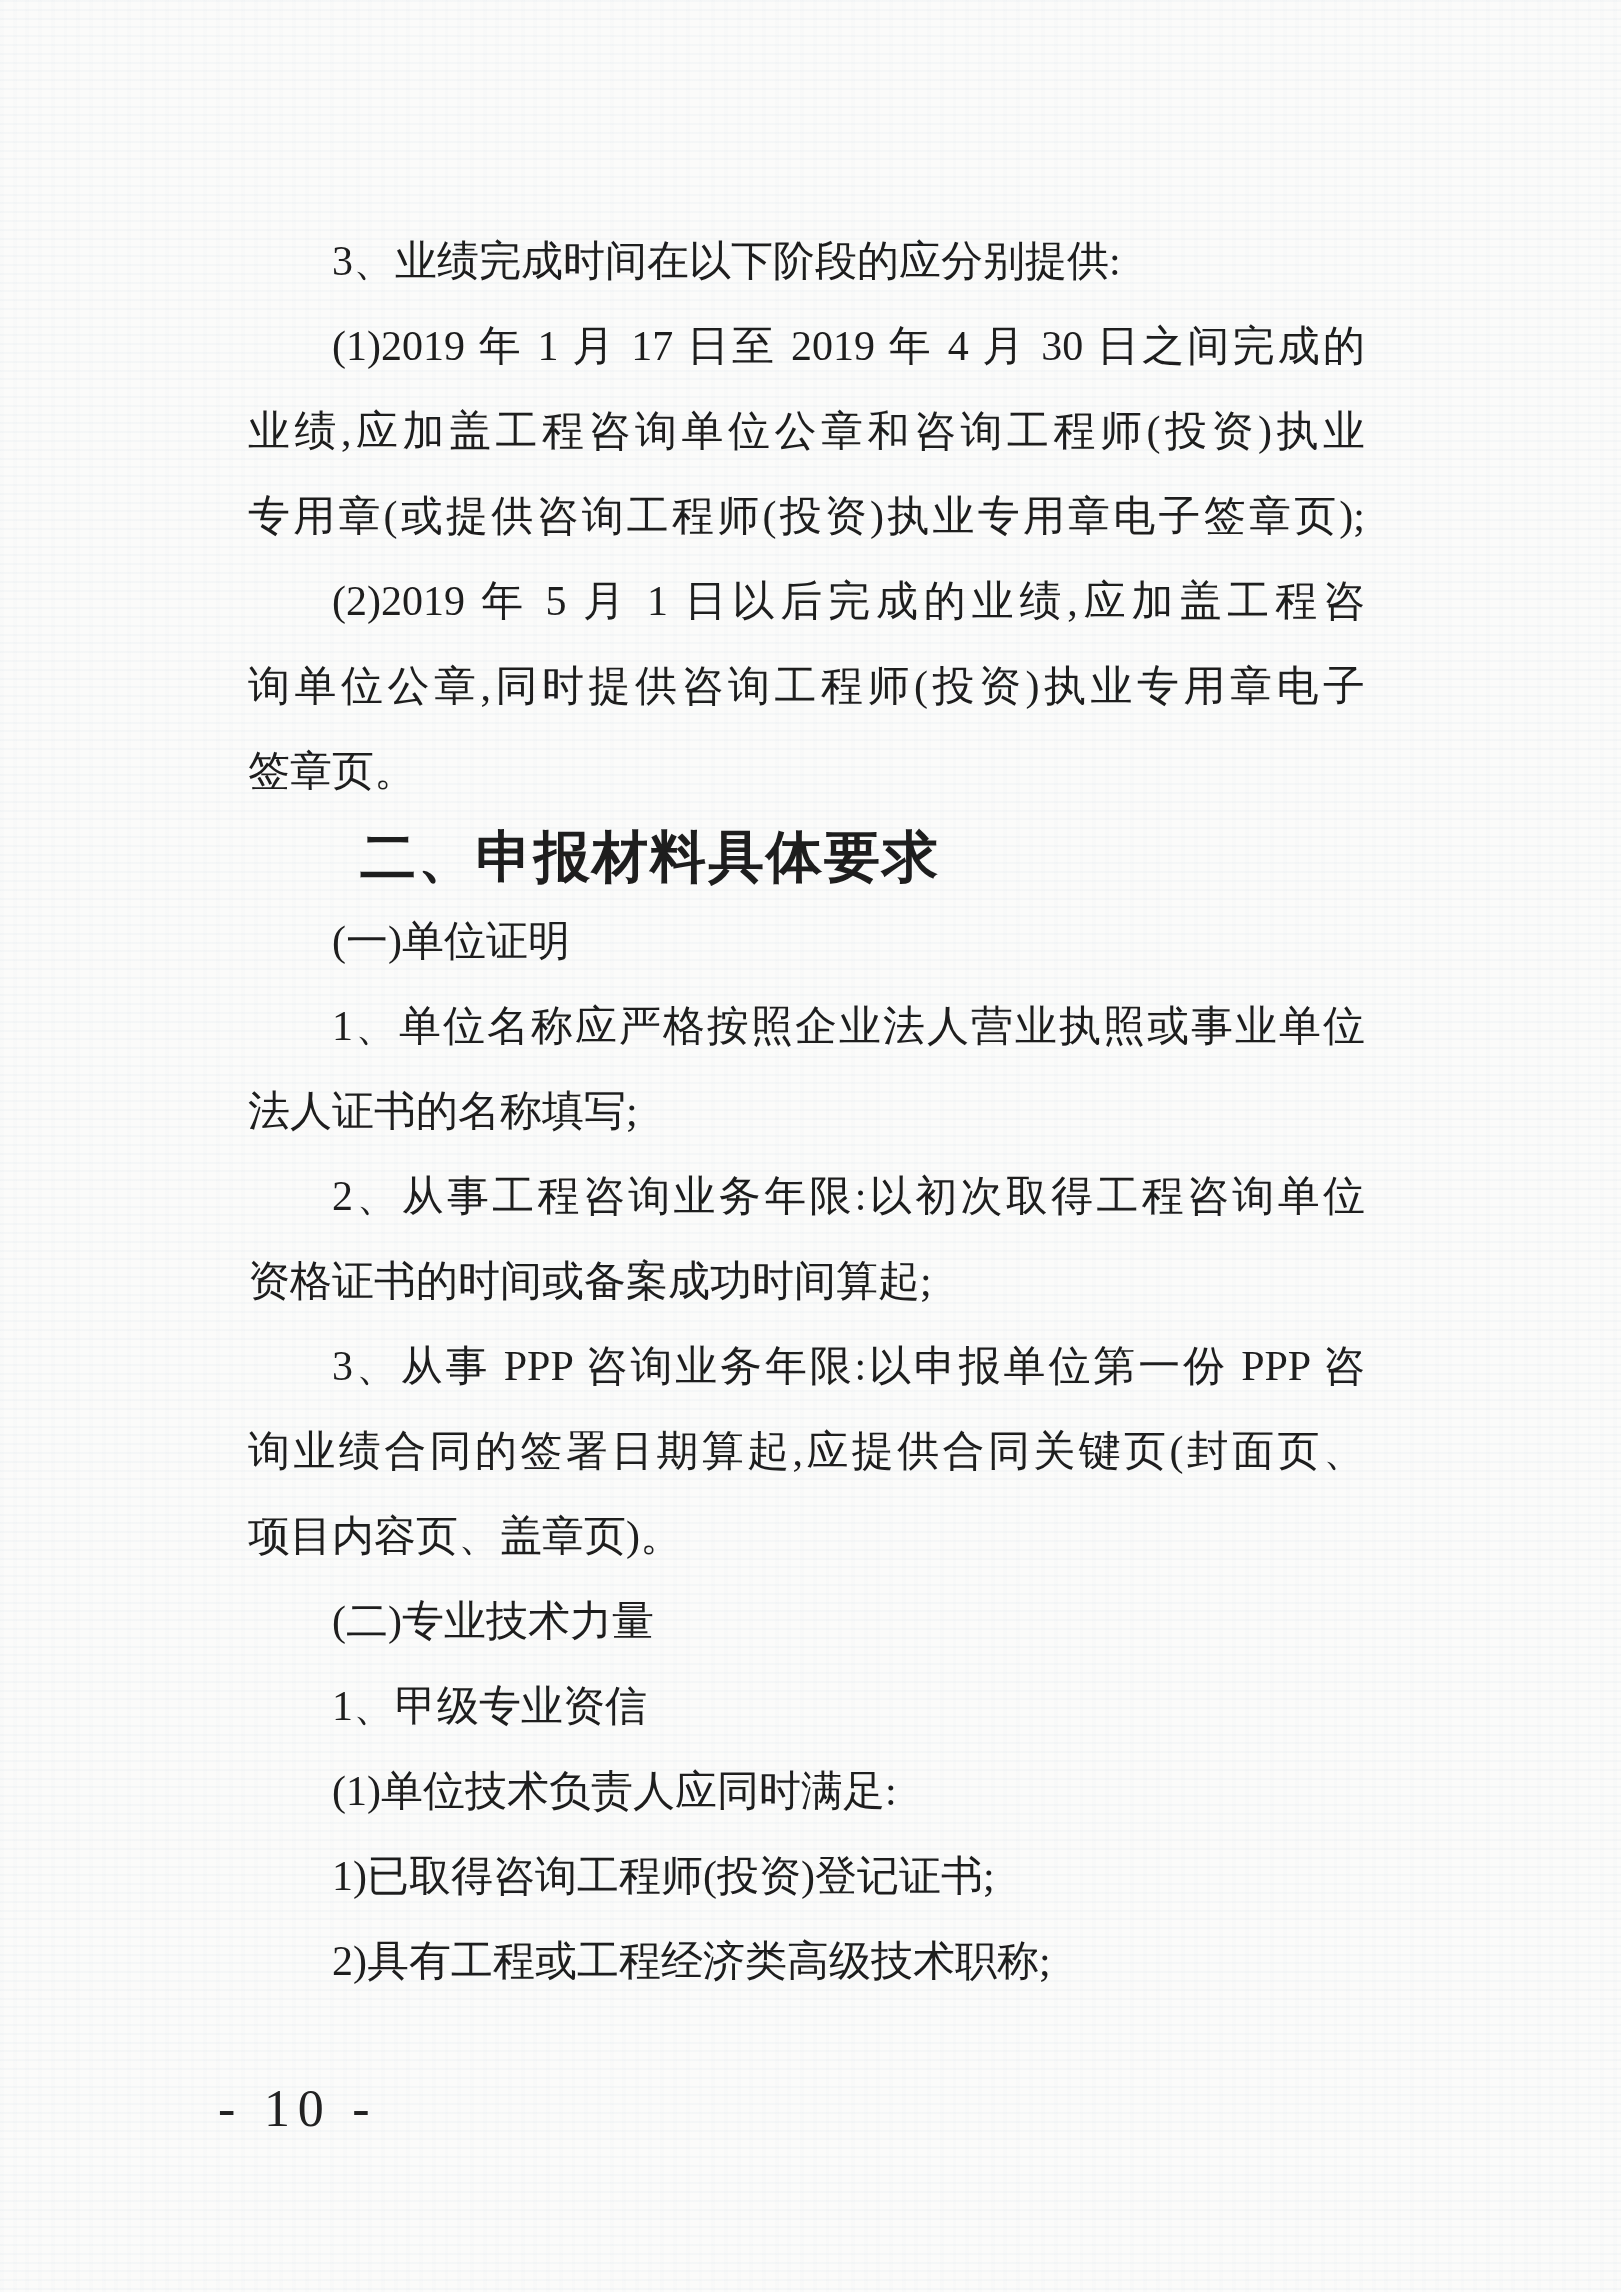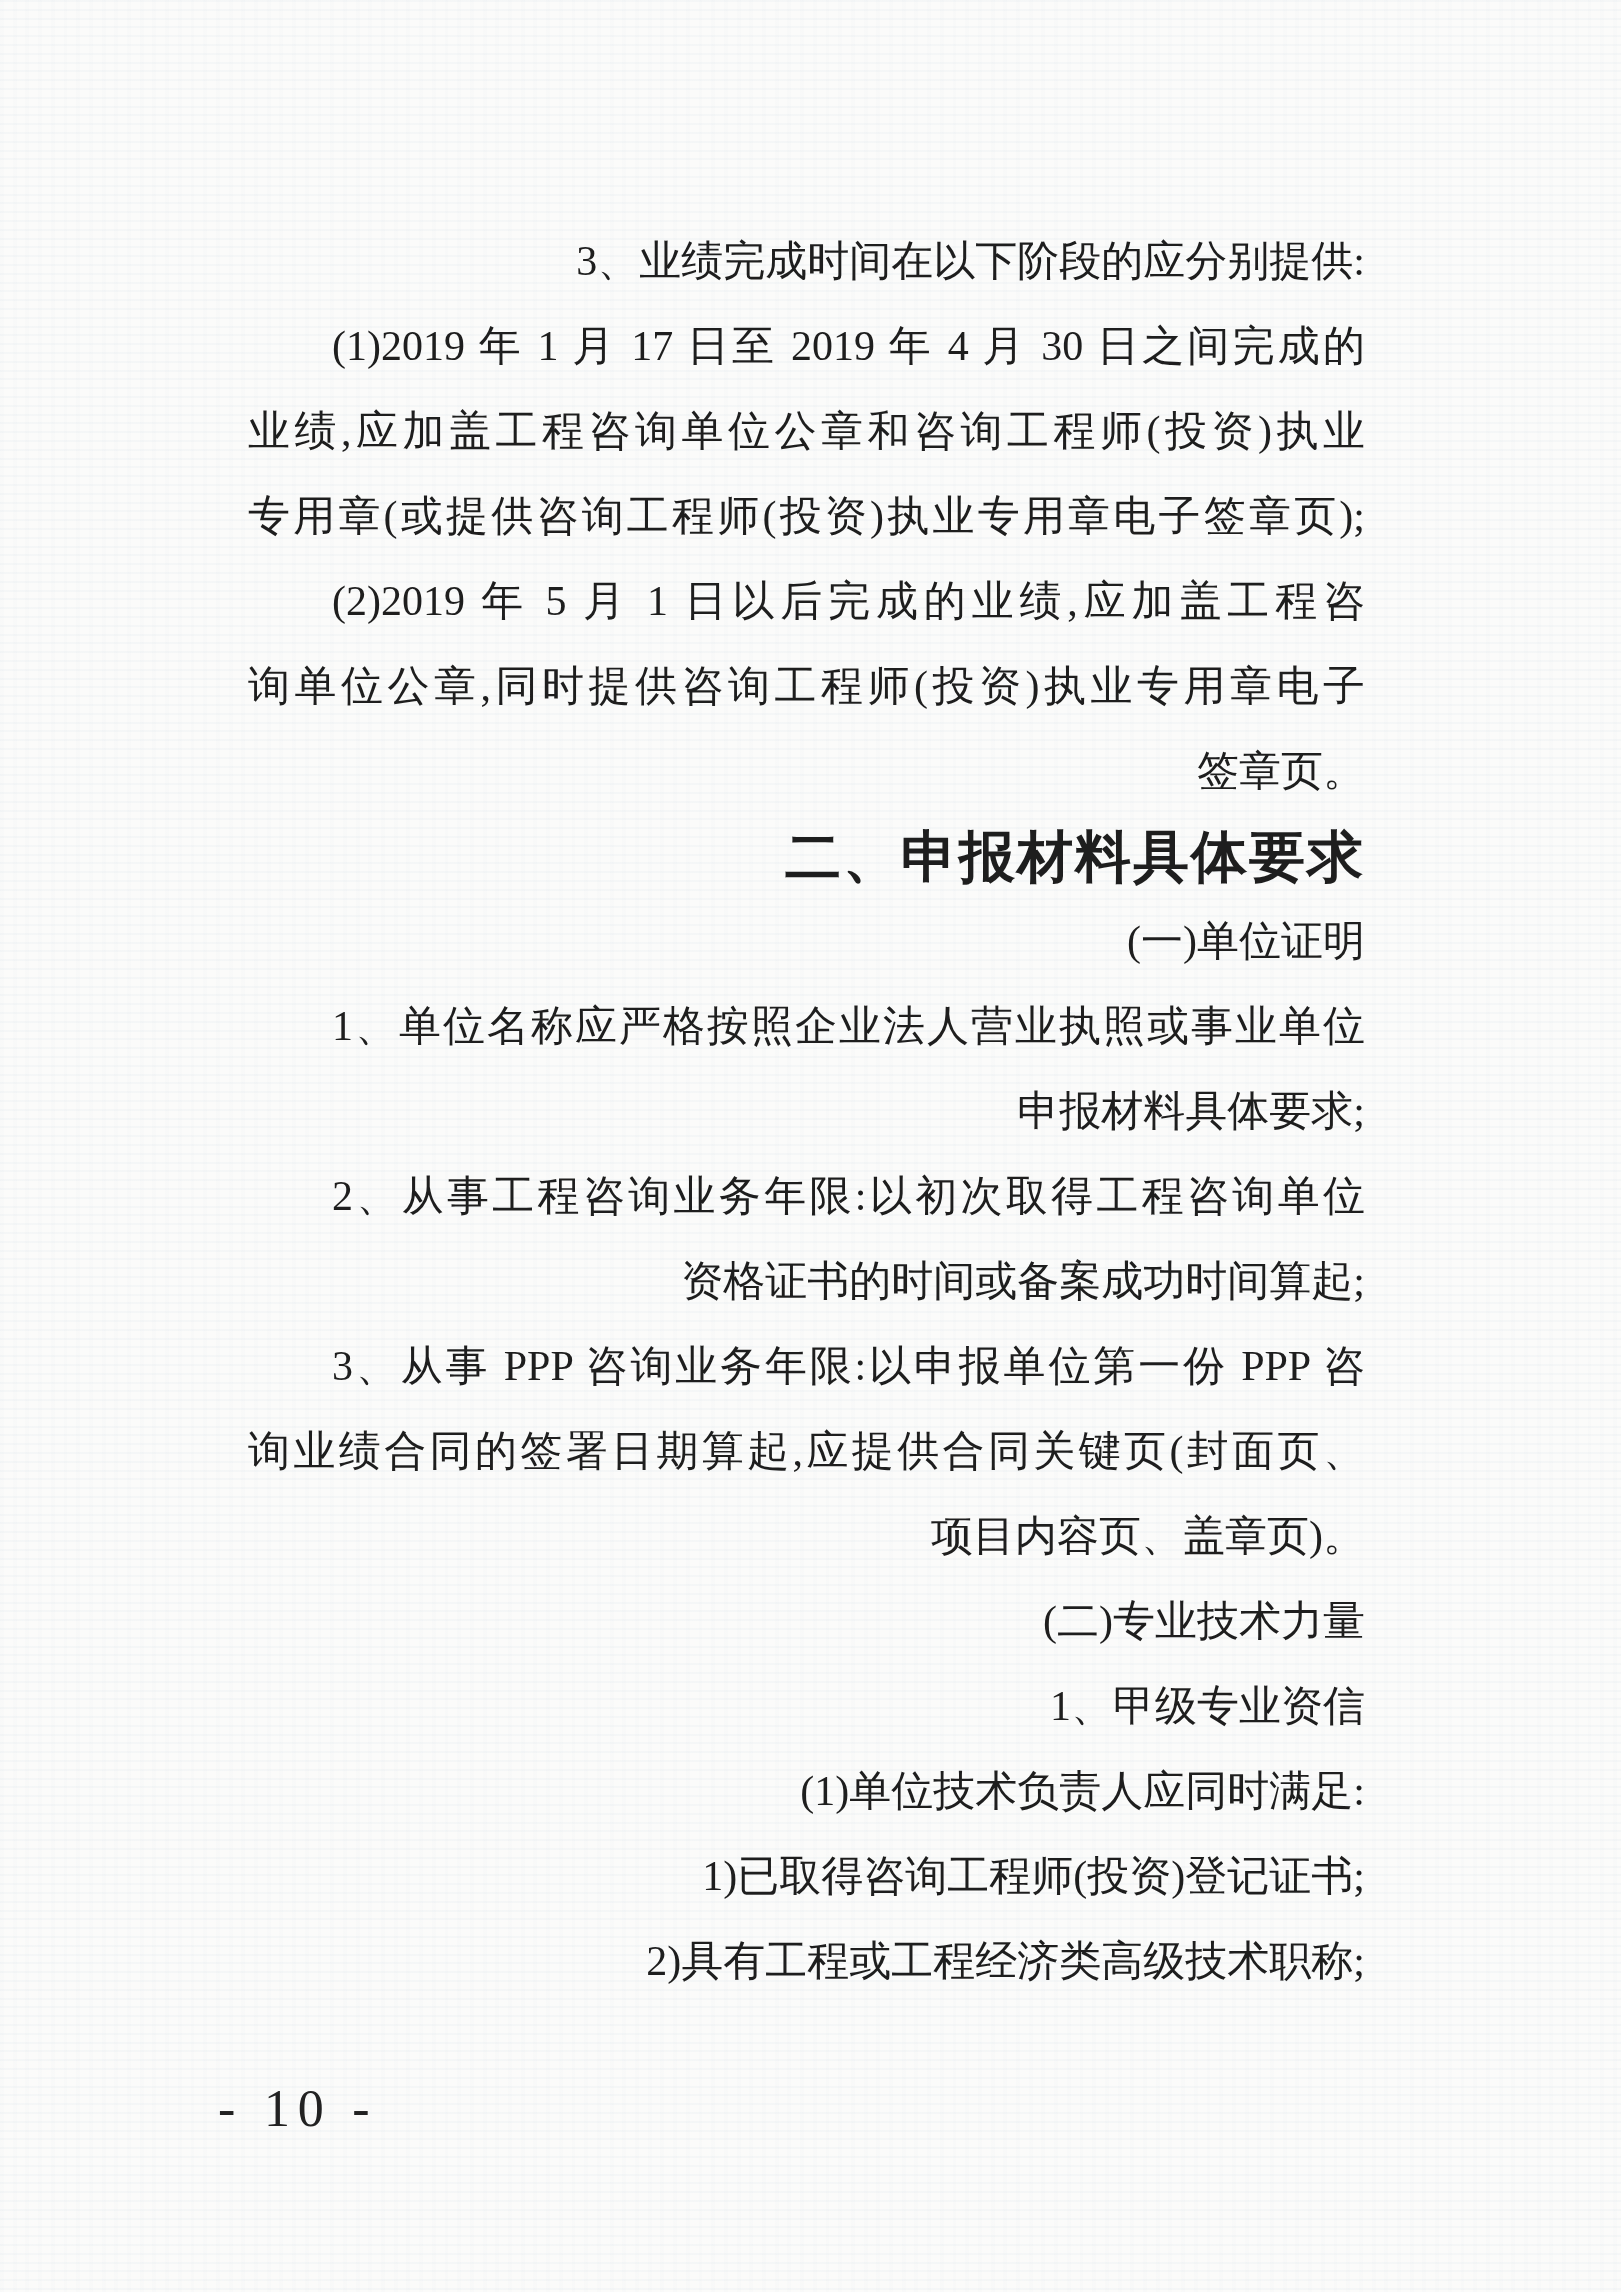--- a/index.html
+++ b/index.html
@@ -36,21 +36,20 @@
     left: 248px;
     top: 219px;
     width: 1117px;
     font-size: 42px;
     line-height: 85px;
     letter-spacing: 0;
   }
   .line {
     min-height: 85px;
     white-space: normal;
-    text-align: right;
   }
   .line.indent {
     text-indent: 2em;
   }
   .line.justify {
     text-align: justify;
     text-align-last: justify;
   }
   .line.hei {
     font-family: "Liberation Sans", "DejaVu Sans", sans-serif;
@@ -76,21 +75,21 @@
       <div class="line indent">3、业绩完成时间在以下阶段的应分别提供:</div>
       <div class="line indent justify">(1)2019 年 1 月 17 日至 2019 年 4 月 30 日之间完成的</div>
       <div class="line justify">业绩,应加盖工程咨询单位公章和咨询工程师(投资)执业</div>
       <div class="line justify">专用章(或提供咨询工程师(投资)执业专用章电子签章页);</div>
       <div class="line indent justify">(2)2019 年 5 月 1 日以后完成的业绩,应加盖工程咨</div>
       <div class="line justify">询单位公章,同时提供咨询工程师(投资)执业专用章电子</div>
       <div class="line">签章页。</div>
       <div class="line indent hei">二、申报材料具体要求</div>
       <div class="line indent">(一)单位证明</div>
       <div class="line indent justify">1、单位名称应严格按照企业法人营业执照或事业单位</div>
-      <div class="line">申报材料具体要求;</div>
+      <div class="line">法人证书的名称填写;</div>
       <div class="line indent justify">2、从事工程咨询业务年限:以初次取得工程咨询单位</div>
       <div class="line">资格证书的时间或备案成功时间算起;</div>
       <div class="line indent justify">3、从事 PPP 咨询业务年限:以申报单位第一份 PPP 咨</div>
       <div class="line justify">询业绩合同的签署日期算起,应提供合同关键页(封面页、</div>
       <div class="line">项目内容页、盖章页)。</div>
       <div class="line indent">(二)专业技术力量</div>
       <div class="line indent">1、甲级专业资信</div>
       <div class="line indent">(1)单位技术负责人应同时满足:</div>
       <div class="line indent">1)已取得咨询工程师(投资)登记证书;</div>
       <div class="line indent">2)具有工程或工程经济类高级技术职称;</div>

